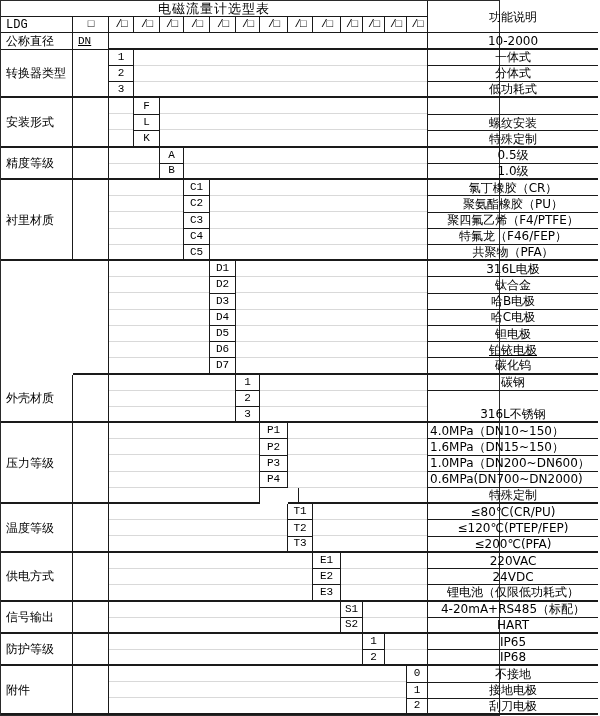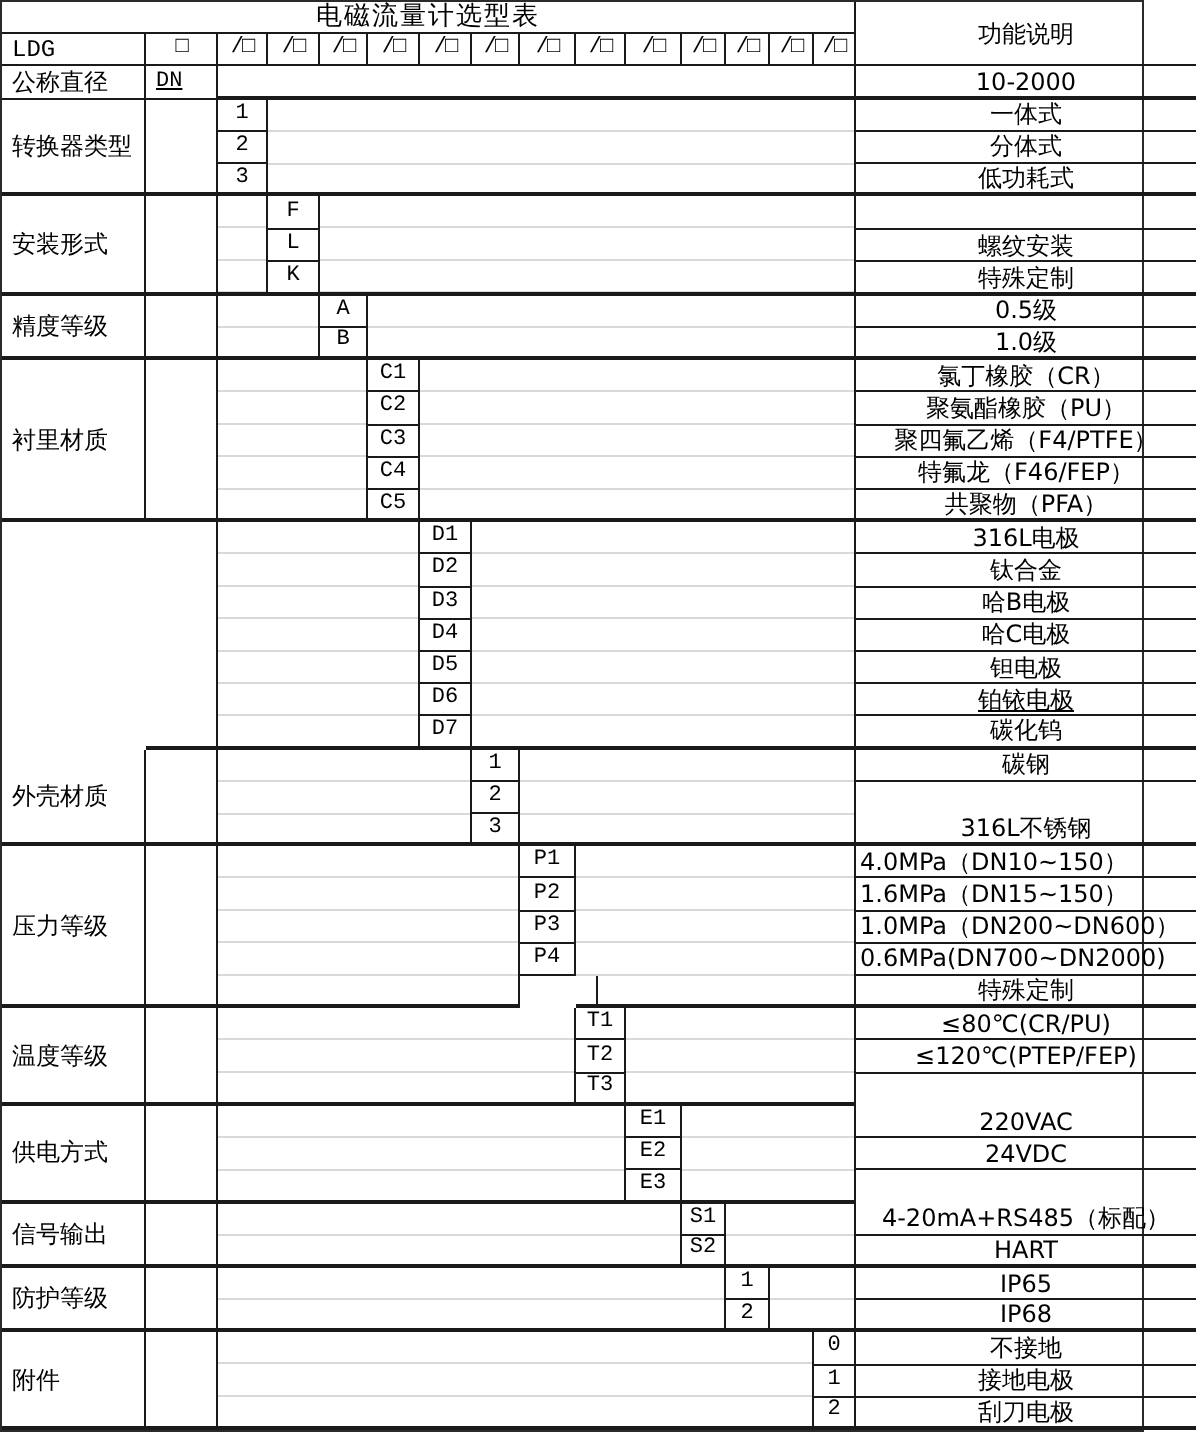--- a/index.html
+++ b/index.html
@@ -5,21 +5,21 @@
   :root{
     --b:#1a1a1a;          
     --g:#d9d9d9;          
     --bg:#ffffff;
     --tx:#000000;
   }
   html,body{margin:0;padding:0;background:#fff;}
   body{font-family:"DejaVu Sans","Liberation Sans",sans-serif;color:var(--tx);}
   .tbl{
     position:relative;
-    width:572px;height:716px;
+    width:500px;height:716px;
     box-sizing:border-box;
     background:var(--bg);
     border:1.5px solid #2a2a2a;
     display:grid;
     grid-template-columns:72px 36px 25px 26px 24px 26px 26px 24px 28px 25px 28px 22px 22px 22px 21px 170px;
     grid-template-rows:repeat(44,1fr);
   }
   .cell{
     border-right:1px solid var(--b);
     border-bottom:1px solid var(--b);
@@ -150,29 +150,31 @@
     <div class="cell noright gb" style="grid-area: 31 / 16 / span 1 / span 1;">特殊定制</div>
     <div class="cell gridlines gb" style="grid-area: 27 / 10 / span 5 / span 6;"></div>
     <div class="cell left gb" style="grid-area: 32 / 1 / span 3 / span 1;">温度等级</div>
     <div class="cell gb" style="grid-area: 32 / 2 / span 3 / span 1;"></div>
     <div class="cell gridlines gb" style="grid-area: 32 / 3 / span 3 / span 7;"></div>
     <div class="cell mono code" style="grid-area: 32 / 10 / span 1 / span 1;">T1</div>
     <div class="cell noright" style="grid-area: 32 / 16 / span 1 / span 1;">≤80℃(CR/PU)</div>
     <div class="cell mono code" style="grid-area: 33 / 10 / span 1 / span 1;">T2</div>
     <div class="cell noright" style="grid-area: 33 / 16 / span 1 / span 1;">≤120℃(PTEP/FEP)</div>
     <div class="cell mono code gb" style="grid-area: 34 / 10 / span 1 / span 1;">T3</div>
+    <div class="cell noright gb" style="grid-area: 34 / 16 / span 1 / span 1;">≤200℃(PFA)</div>
     <div class="cell gridlines gb" style="grid-area: 32 / 11 / span 3 / span 5;"></div>
     <div class="cell left gb" style="grid-area: 35 / 1 / span 3 / span 1;">供电方式</div>
     <div class="cell gb" style="grid-area: 35 / 2 / span 3 / span 1;"></div>
     <div class="cell gridlines gb" style="grid-area: 35 / 3 / span 3 / span 8;"></div>
     <div class="cell mono code" style="grid-area: 35 / 11 / span 1 / span 1;">E1</div>
     <div class="cell noright" style="grid-area: 35 / 16 / span 1 / span 1;">220VAC</div>
     <div class="cell mono code" style="grid-area: 36 / 11 / span 1 / span 1;">E2</div>
     <div class="cell noright" style="grid-area: 36 / 16 / span 1 / span 1;">24VDC</div>
     <div class="cell mono code gb" style="grid-area: 37 / 11 / span 1 / span 1;">E3</div>
+    <div class="cell noright gb" style="grid-area: 37 / 16 / span 1 / span 1;">锂电池（仅限低功耗式）</div>
     <div class="cell gridlines gb" style="grid-area: 35 / 12 / span 3 / span 4;"></div>
     <div class="cell left gb" style="grid-area: 38 / 1 / span 2 / span 1;">信号输出</div>
     <div class="cell gb" style="grid-area: 38 / 2 / span 2 / span 1;"></div>
     <div class="cell gridlines gb" style="grid-area: 38 / 3 / span 2 / span 9;"></div>
     <div class="cell mono code" style="grid-area: 38 / 12 / span 1 / span 1;">S1</div>
     <div class="cell noright" style="grid-area: 38 / 16 / span 1 / span 1;">4-20mA+RS485（标配）</div>
     <div class="cell mono code gb" style="grid-area: 39 / 12 / span 1 / span 1;">S2</div>
     <div class="cell noright gb" style="grid-area: 39 / 16 / span 1 / span 1;">HART</div>
     <div class="cell gridlines gb" style="grid-area: 38 / 13 / span 2 / span 3;"></div>
     <div class="cell left gb" style="grid-area: 40 / 1 / span 2 / span 1;">防护等级</div>

